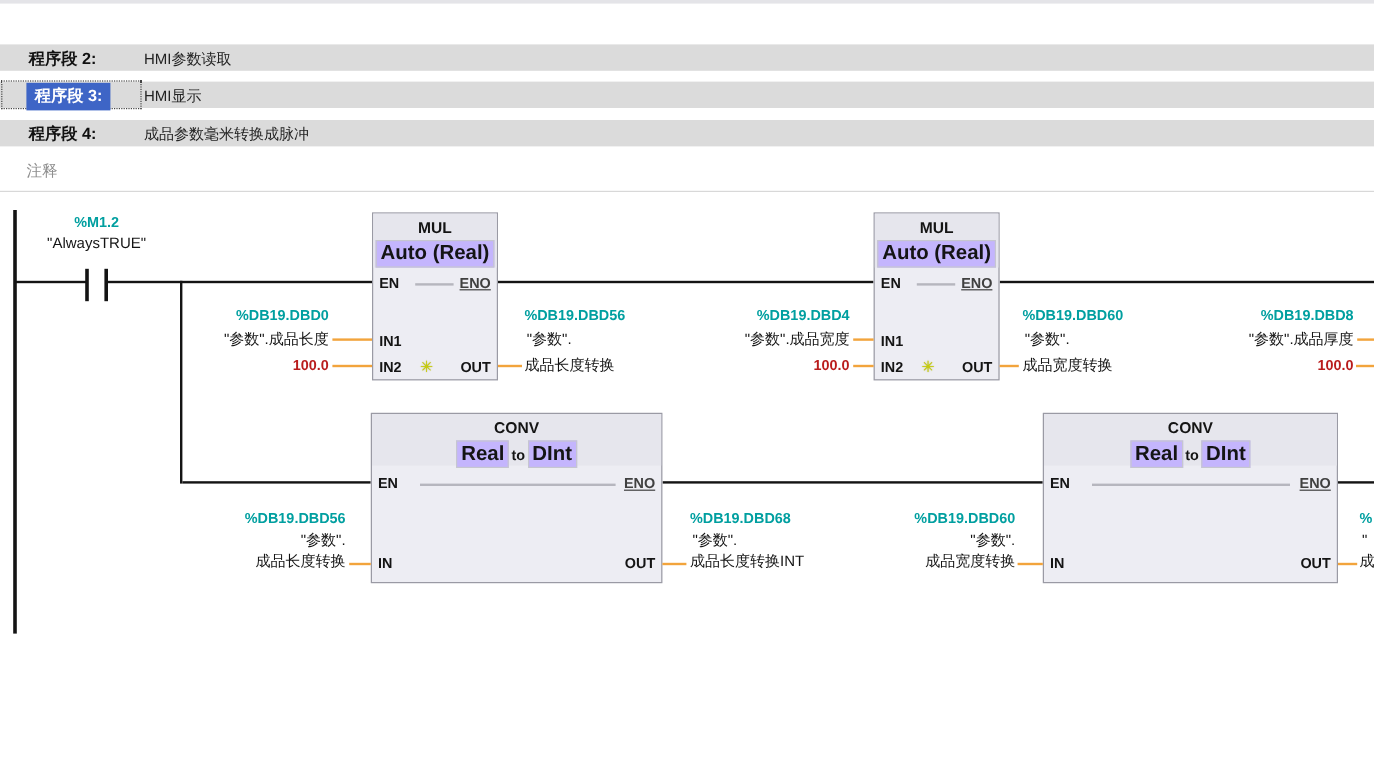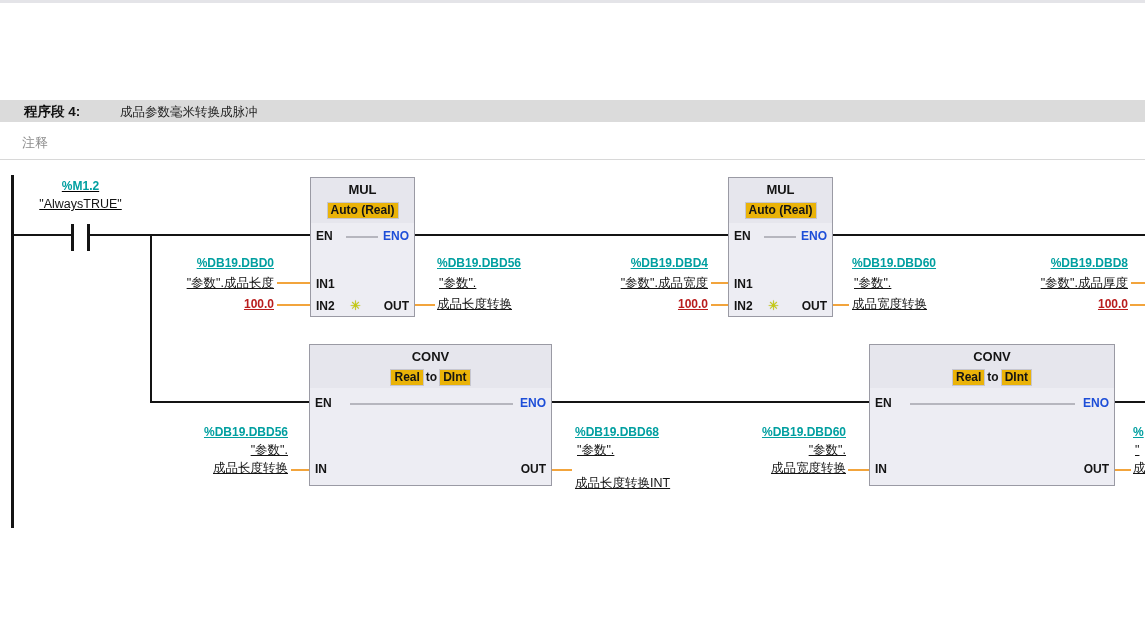--- a/index.html
+++ b/index.html
@@ -22,44 +22,53 @@
 
   
   .wire { position:absolute; background:#141414; }
   .stub { position:absolute; background:#F2A43C; height:2px; }
 
   
   .blk { position:absolute; border:1px solid #9A9AA4; background:#EDEDF3; }
   .blk-head { position:absolute; left:0; right:0; top:0; background:#E6E6ED; }
   .blk-title { position:absolute; left:0; right:0; top:4px; text-align:center; font-weight:bold; font-size:13px; color:#141414; }
   .subwrap { position:absolute; left:0; right:0; top:22px; text-align:center; white-space:nowrap; }
-  .subbox { display:inline-block; background:#eab308; border:1px solid #C6C6D0; font-weight:bold; font-size:12px;
+  .subbox { display:inline-block; background:#c4b5fd; border:1px solid #C6C6D0; font-weight:bold; font-size:17px;
             padding:0 3px 1px 3px; color:#141414; }
   .subword { display:inline-block; font-weight:bold; font-size:12px; margin:0 2px; color:#141414; }
   .pin { position:absolute; font-weight:bold; font-size:12px; color:#141414; white-space:nowrap; line-height:14px; }
-  .pin.gray { color:#1d4ed8; }
+  .pin.gray { color:#404040;text-decoration:underline; }
   .enline { position:absolute; height:2px; background:#B6B6BE; }
   .star { position:absolute; font-size:13px; color:#C9CD08; line-height:13px; text-shadow:0 0 1px #9aa300; }
 
   
-  .opline { position:absolute; white-space:nowrap; line-height:14px;text-decoration:underline; }
+  .opline { position:absolute; white-space:nowrap; line-height:14px; }
   .op-l { width:172px; text-align:right; }
   .addr { color:#009FA0; font-weight:bold; font-size:12px; }
   .opname { color:#141414; font-size:12.5px; }
   .const { color:#b91c1c; font-weight:bold; font-size:12px; }
 
   .annotation { position:absolute; left:108px; top:556px; font-size:40px; font-weight:bold;
                 color:#E02020; letter-spacing:3px; white-space:nowrap; }
 </style>
 </head>
 <body>
 
 <div id="screen">
   <div class="topstrip"></div>
 
+  <div class="segrow" style="top:37px">
+    <span class="seglabel">程序段 2:</span>
+    <span class="segcomment">HMI参数读取</span>
+  </div>
+  <div class="segrow" style="top:68px">
+    <span class="selbox"></span>
+    <span class="seglabel-sel">程序段 3:</span>
+    <span class="segcomment">HMI显示</span>
+  </div>
   <div class="segrow" style="top:100px">
     <span class="seglabel">程序段 4:</span>
     <span class="segcomment">成品参数毫米转换成脉冲</span>
   </div>
 
   <div class="note">注释</div>
   <div class="divider"></div>
 
   <div class="wire" style="left:11px;top:175px;width:3px;height:353px"></div>
   <div class="wire" style="left:13px;top:234px;width:59px;height:2px"></div>
@@ -157,21 +166,21 @@
 
   <div class="opline op-l addr" style="left:956px;top:256px">%DB19.DBD8</div>
   <div class="opline op-l opname" style="left:956px;top:276px">"参数".成品厚度</div>
   <div class="opline op-l const" style="left:956px;top:297px">100.0</div>
 
   <div class="opline op-l addr" style="left:116px;top:425px">%DB19.DBD56</div>
   <div class="opline op-l opname" style="left:116px;top:443px">"参数".</div>
   <div class="opline op-l opname" style="left:116px;top:461px">成品长度转换</div>
   <div class="opline addr" style="left:575px;top:425px">%DB19.DBD68</div>
   <div class="opline opname" style="left:577px;top:443px">"参数".</div>
-  <div class="opline opname" style="left:575px;top:476px">成品长度转换INT</div>
+  <div class="opline opname" style="left:575px;top:461px">成品长度转换INT</div>
 
   <div class="opline op-l addr" style="left:674px;top:425px">%DB19.DBD60</div>
   <div class="opline op-l opname" style="left:674px;top:443px">"参数".</div>
   <div class="opline op-l opname" style="left:674px;top:461px">成品宽度转换</div>
   <div class="opline addr" style="left:1133px;top:425px">%</div>
   <div class="opline opname" style="left:1135px;top:443px">"</div>
   <div class="opline opname" style="left:1133px;top:461px">成</div>
 
 </div>
 

